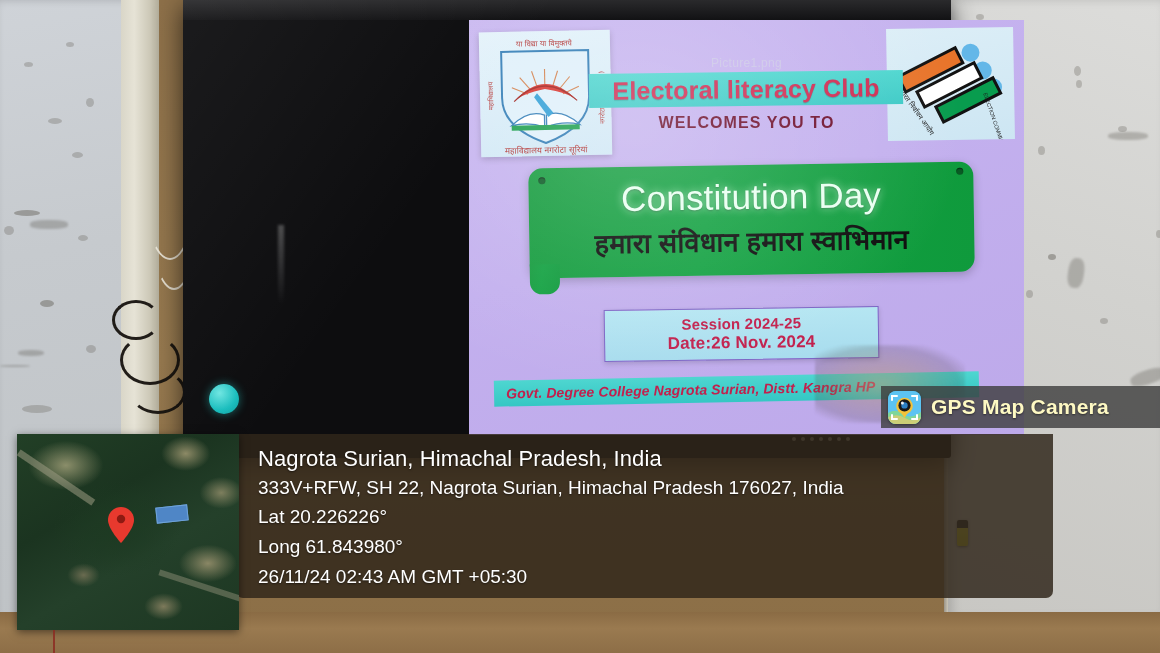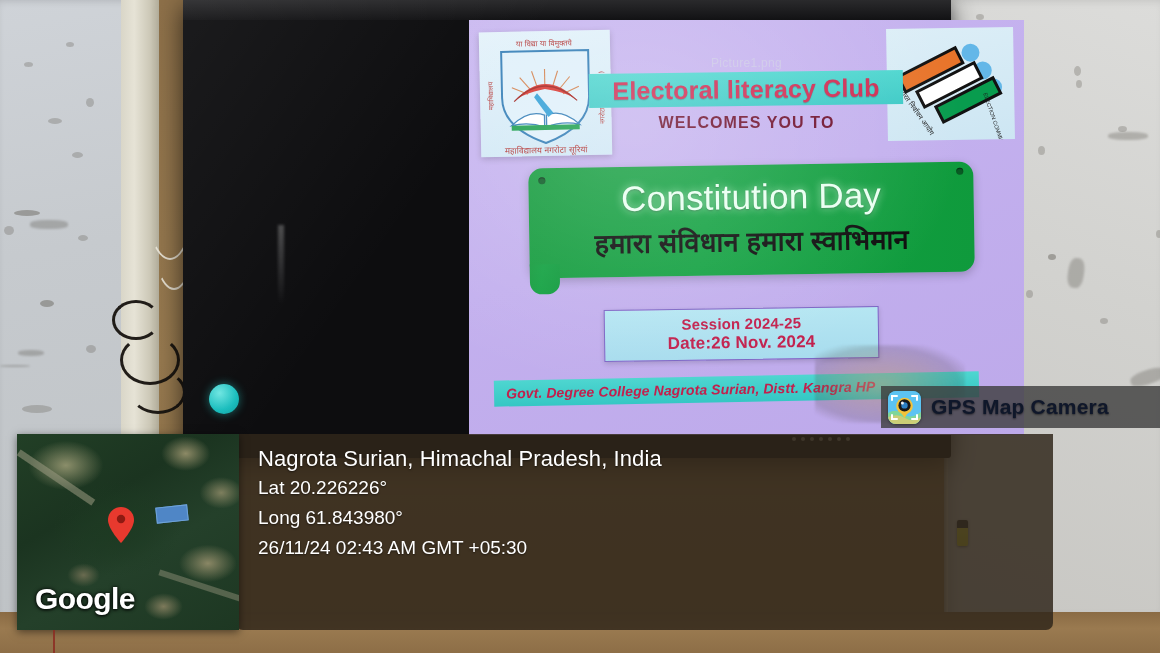--- a/index.html
+++ b/index.html
@@ -208,26 +208,26 @@
     display:flex; align-items:center; gap:10px; padding-left:7px;
   }
   .gps-badge-icon {
     width:33px; height:33px; border-radius:8px; flex:none;
     background:linear-gradient(150deg,#63c8f5 0%, #3fb1ea 50%, #7fd6a0 100%);
     position:relative; overflow:hidden;
     box-shadow:0 1px 3px rgba(0,0,0,.4);
   }
   .gps-badge-icon svg { display:block; width:100%; height:100%; }
   .gps-badge-label {
-    font-size:21px; font-weight:bold; color:#0f172a; letter-spacing:.2px;
+    font-size:21px; font-weight:bold; color:#fef9c3; letter-spacing:.2px;
     text-shadow:0 1px 2px rgba(0,0,0,.5);
   }
 
   .gps-panel {
-    position:absolute; left:236px; top:434px; width:817px; height:196px;
+    position:absolute; left:236px; top:434px; width:817px; height:164px;
     background:rgba(48,38,26,.84);
     border-radius:0 0 7px 7px;
     padding:12px 0 0 22px;
   }
   .gps-line { color:#fff; text-shadow:0 1px 2px rgba(0,0,0,.55); white-space:nowrap; }
   .gps-line.place { font-size:22px; margin-bottom:5px; letter-spacing:.1px; }
   .gps-line.addr  { font-size:19px; margin-bottom:7px; letter-spacing:0px; }
   .gps-line.lat   { font-size:19px; margin-bottom:8px; }
   .gps-line.lng   { font-size:19px; margin-bottom:8px; }
   .gps-line.time  { font-size:19px; }
@@ -435,33 +435,33 @@
         <circle cx="16.5" cy="14.4" r="3.2" fill="#2b7fc4"></circle>
         <circle cx="14.4" cy="12" r="1.5" fill="#ffffff" opacity=".9"></circle>
         <path d="M13 21.5 L20 21.5 L16.5 27 Z" fill="#f3c23a"></path>
       </svg>
     </div>
     <div class="gps-badge-label">GPS Map Camera</div>
   </div>
 
   <div class="gps-panel">
     <div class="gps-line place">Nagrota Surian, Himachal Pradesh, India</div>
+    <div class="gps-line addr">333V+RFW, SH 22, Nagrota Surian, Himachal Pradesh 176027, India</div>
     <div class="gps-line lat">Lat 20.226226°</div>
     <div class="gps-line lng">Long 61.843980°</div>
     <div class="gps-line time">26/11/24 02:43 AM GMT +05:30</div>
   </div>
 
   <div class="map-thumb">
     <div class="map-sat"></div>
     <div class="map-road"></div>
     <div class="map-road2"></div>
     <div class="map-roof"></div>
     <div class="map-pin">
       <svg viewBox="0 0 28 38" xmlns="http://www.w3.org/2000/svg">
         <path d="M14 1 C6.8 1 1 6.8 1 14 C1 23 14 37 14 37 C14 37 27 23 27 14 C27 6.8 21.2 1 14 1 Z" fill="#e8392e"></path>
         <circle cx="14" cy="13" r="4.2" fill="#8e1a12"></circle>
       </svg>
     </div>
-    <div class="google-wm">Google</div>
   </div>
   <div class="map-tether"></div>
 
 </div>
 
 </body></html>

